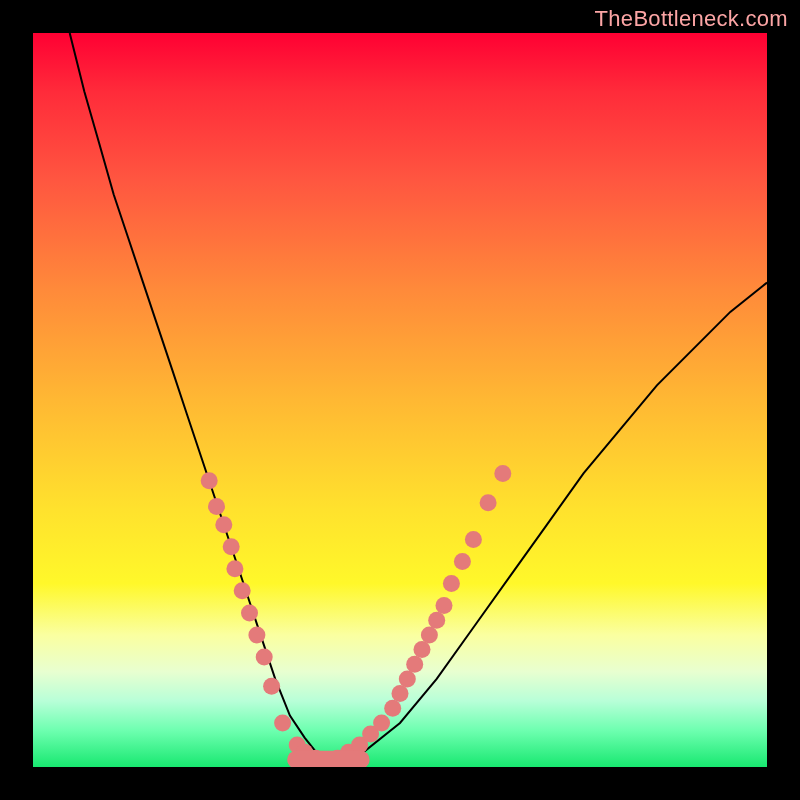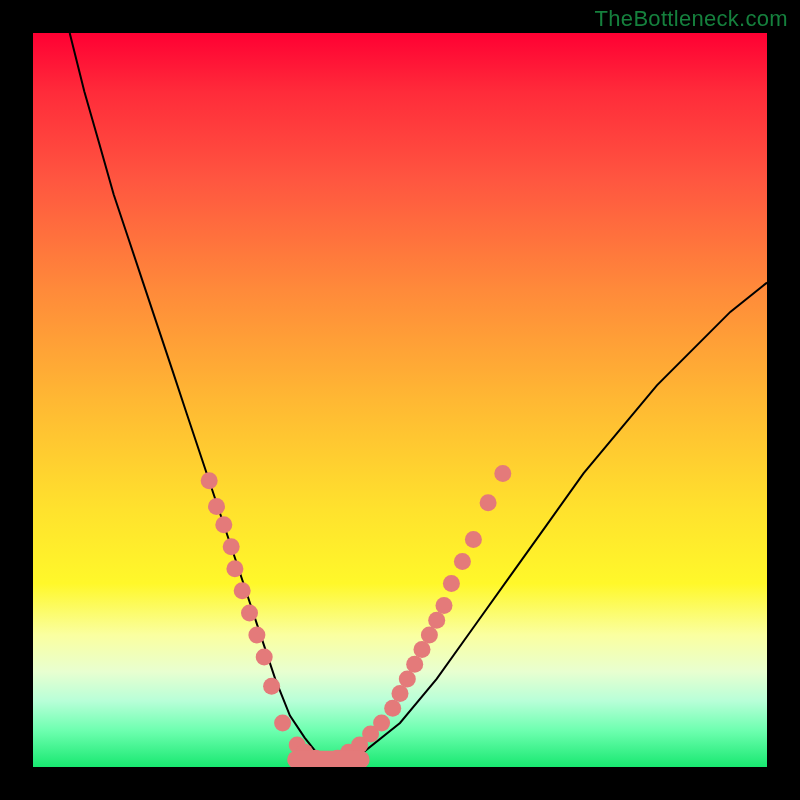--- a/index.html
+++ b/index.html
@@ -41,21 +41,21 @@
       #e8ffd0 87%,
       #b8ffd8 91%,
       #6effb0 95%,
       #18e870 100%
     );
   }
   .watermark {
     position: absolute;
     top: 6px;
     right: 12px;
-    color: #15803d;
+    color: #fca5a5;
     font-size: 22px;
     font-weight: 500;
     letter-spacing: 0.3px;
     user-select: none;
   }
   svg.overlay {
     position: absolute;
     inset: 0;
     width: 734px;
     height: 734px;

